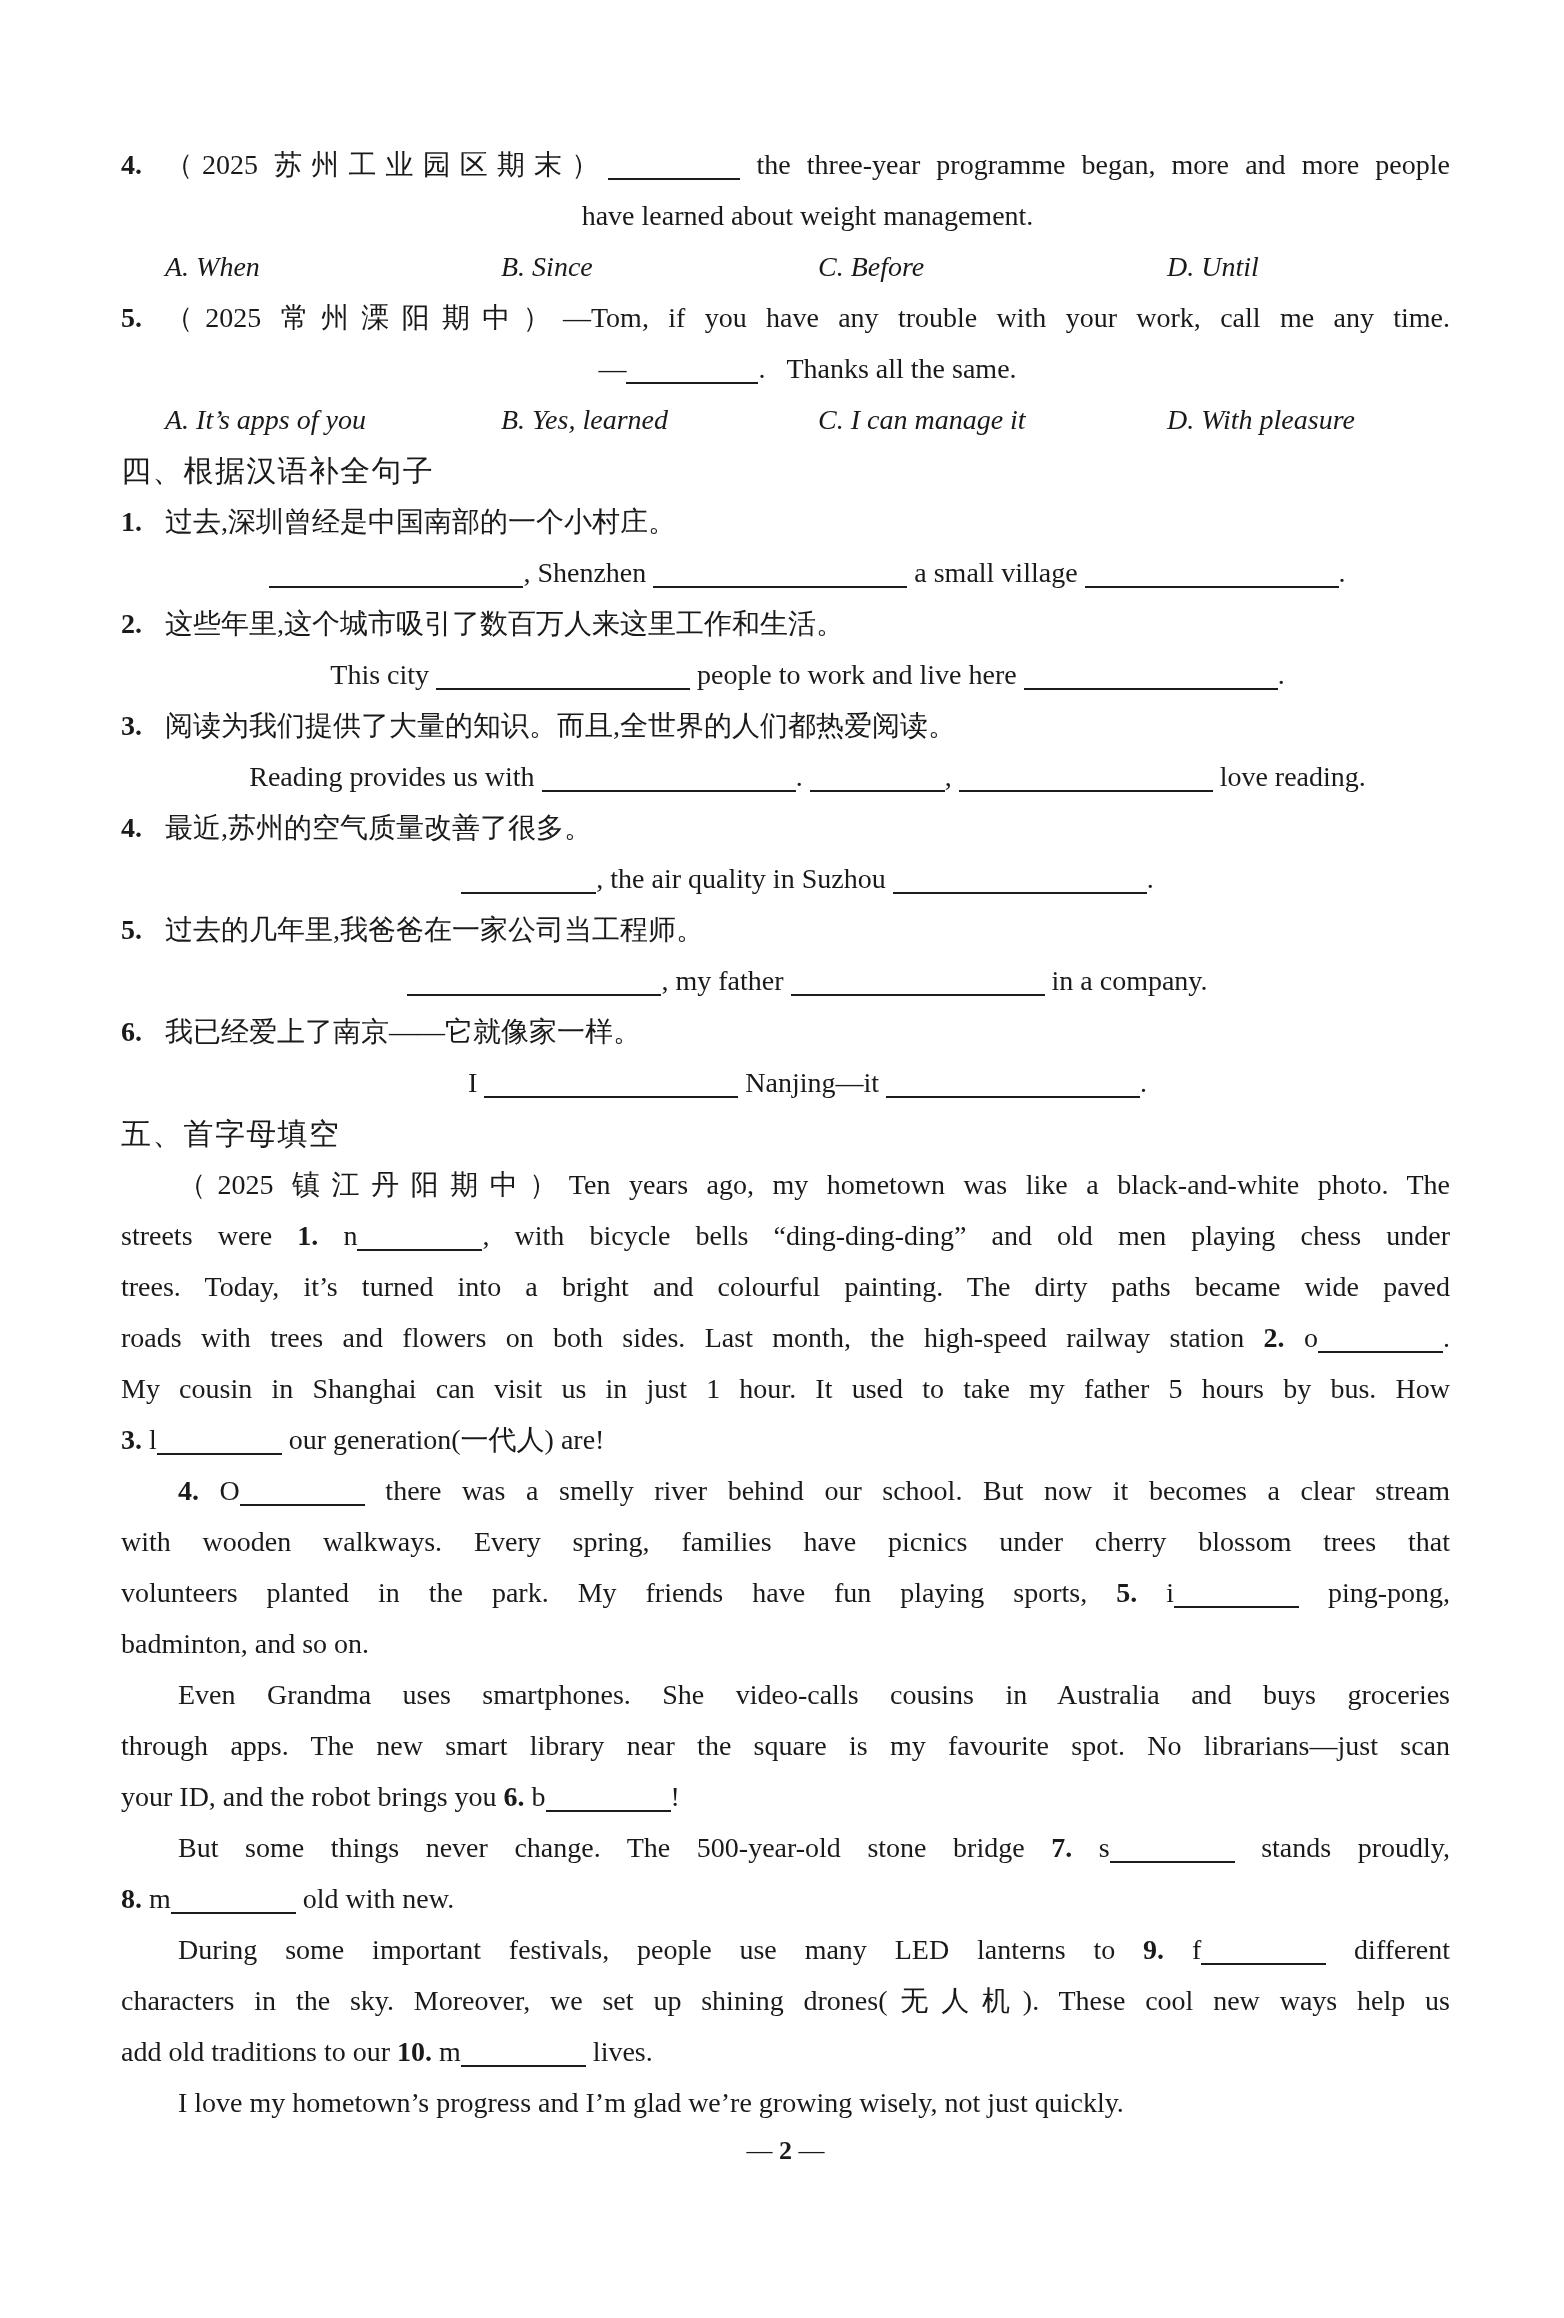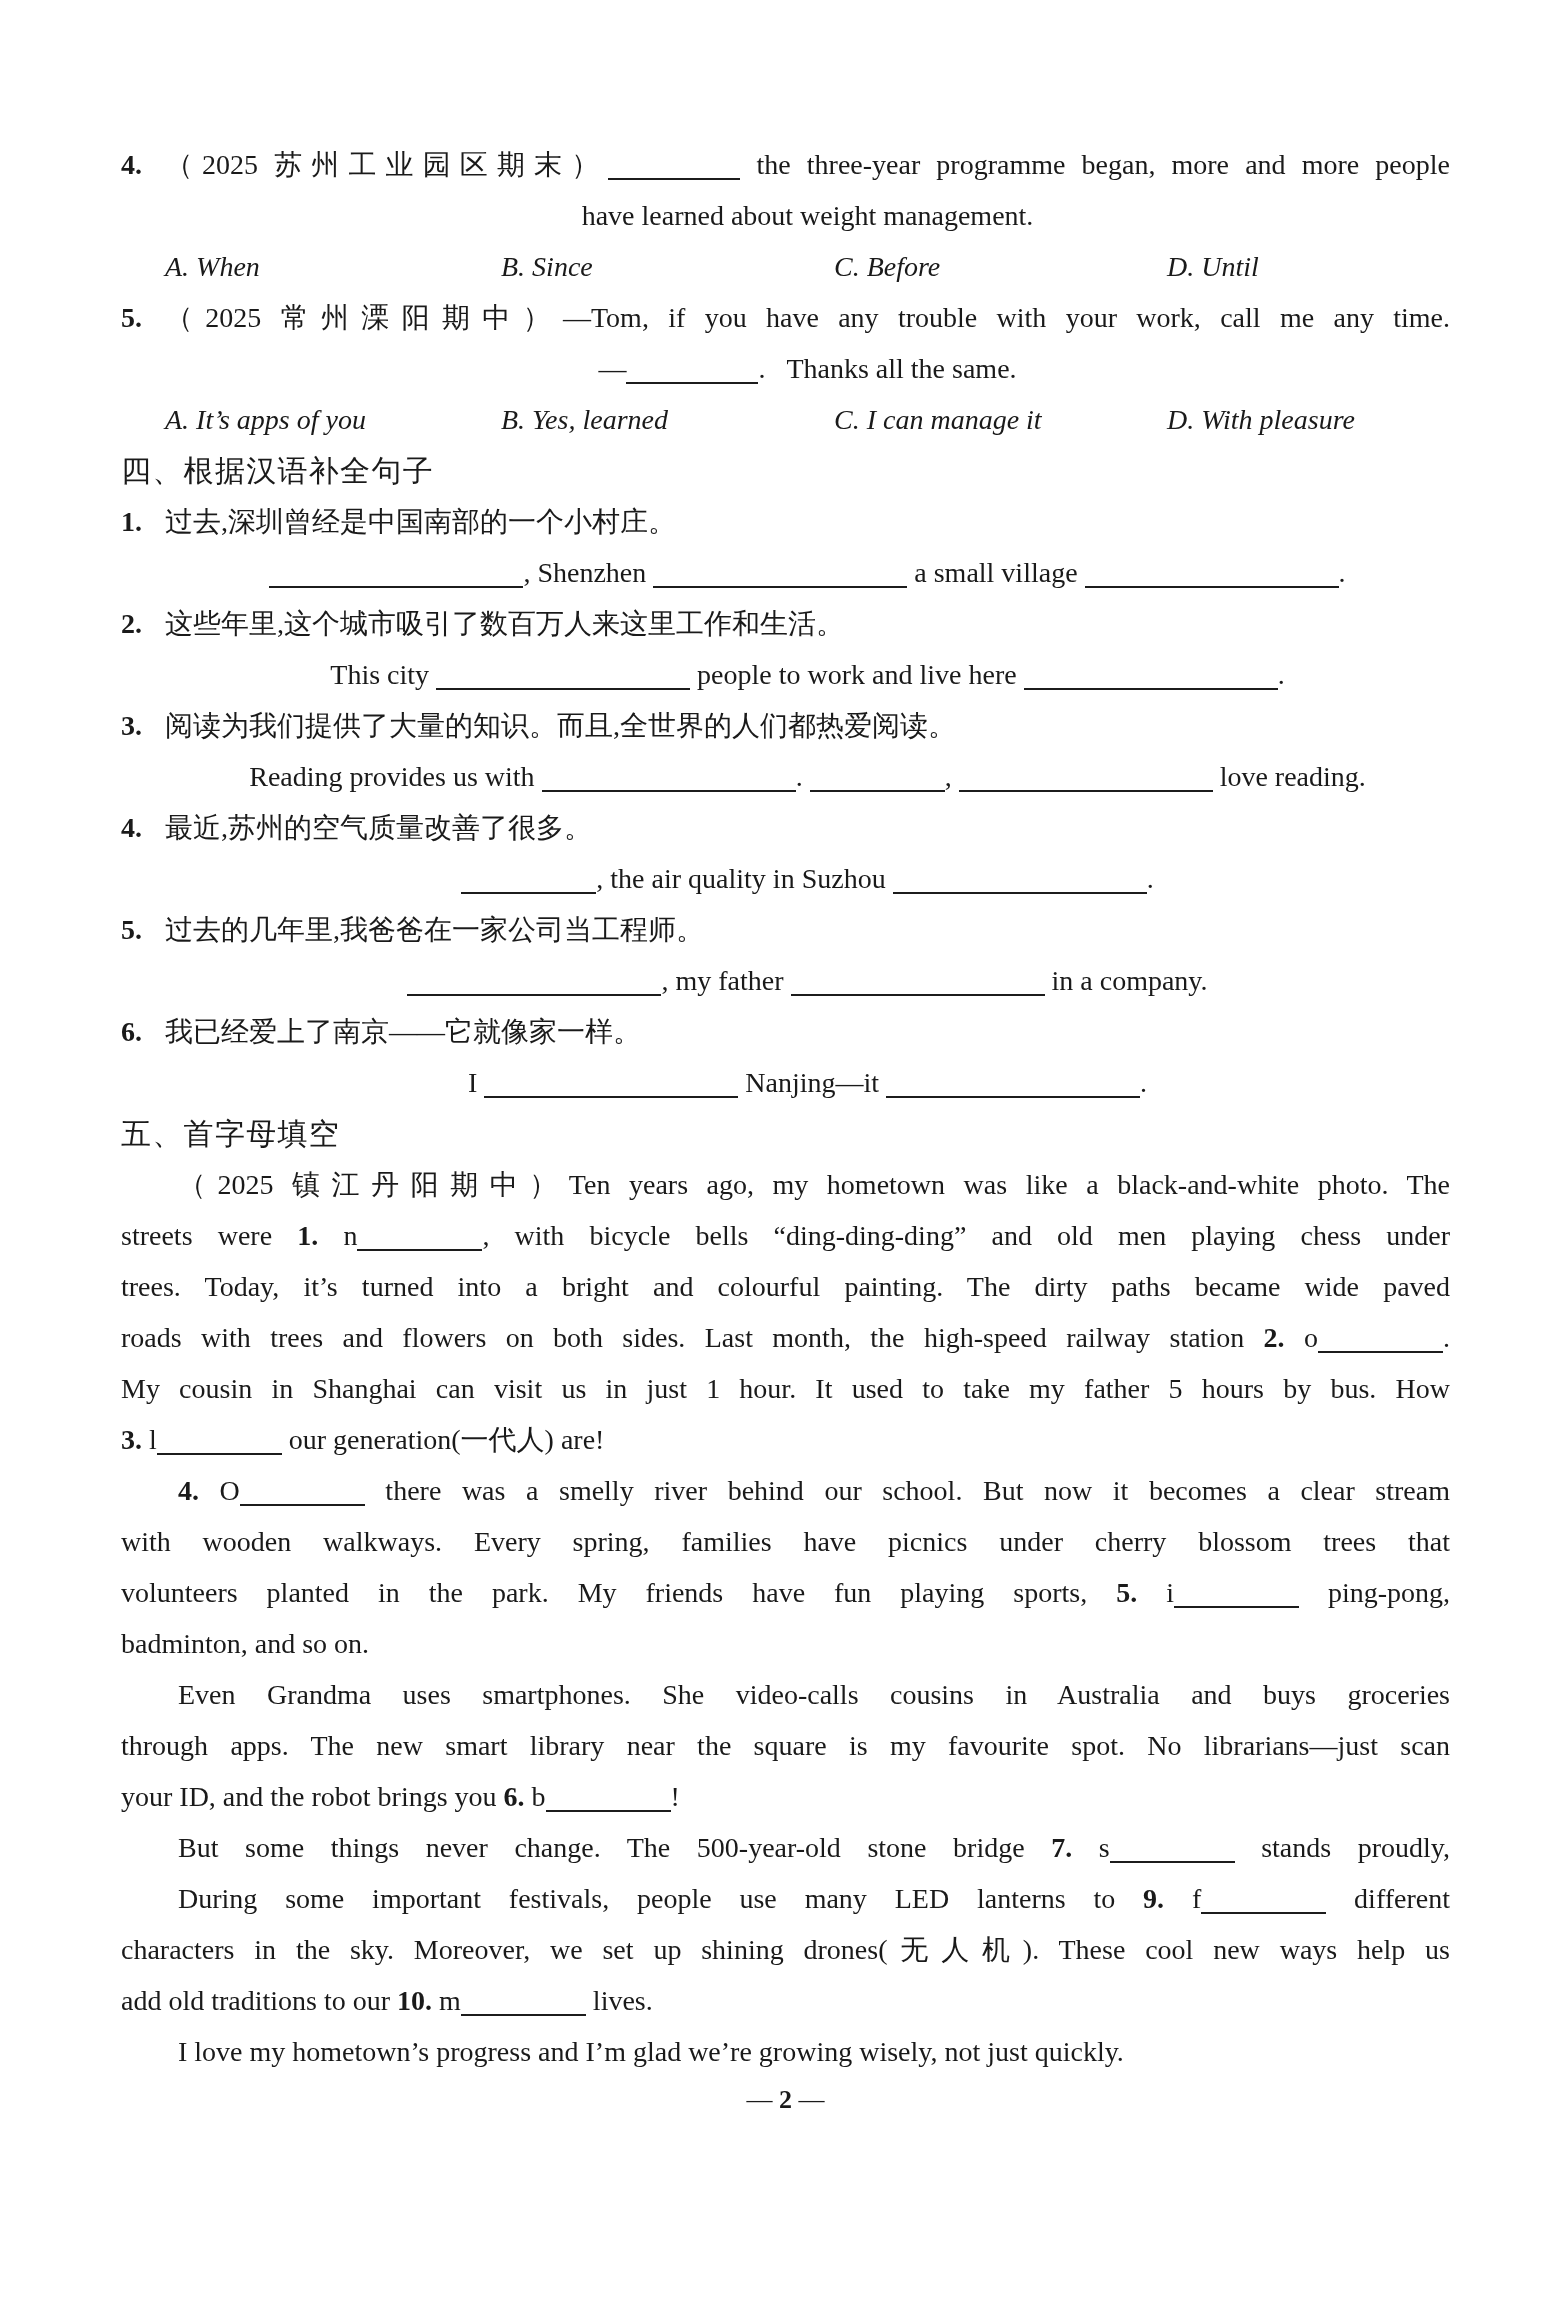--- a/index.html
+++ b/index.html
@@ -23,21 +23,21 @@
   .ind{padding-left:44px;text-align:center;}
   .hang{padding-left:44px;}
   .pind{text-indent:57px;}
   .hnum{position:absolute;left:0;top:0;font-weight:bold;text-indent:0;}
   .sec-title{
     font-family:"Liberation Sans","DejaVu Sans",sans-serif;
     font-weight:normal;font-size:30px;letter-spacing:1.3px;
   }
   .opts{height:51px;line-height:51px;font-size:28px;position:relative;}
   .opt{position:absolute;top:0;white-space:nowrap;font-style:italic;}
-  .o1{left:44px;} .o2{left:380px;} .o3{left:713px;} .o4{left:1046px;}
+  .o1{left:44px;} .o2{left:380px;} .o3{left:697px;} .o4{left:1046px;}
   b{font-weight:bold;}
   i{font-style:italic;}
   .blank{
     display:inline-block;
     height:0;
     border-bottom:2px solid #1c1c1c;
     margin-bottom:-6px;
   }
   .gap{display:inline-block;}
   .pagenum{
@@ -103,20 +103,21 @@
     <div class="line pind j"><b>4.</b> O<span class="blank" style="width:125px"></span> there was a smelly river behind our school. But now it becomes a clear stream</div>
     <div class="line j">with wooden walkways. Every spring, families have picnics under cherry blossom trees that</div>
     <div class="line j">volunteers planted in the park. My friends have fun playing sports, <b>5.</b> i<span class="blank" style="width:125px"></span> ping-pong,</div>
     <div class="line">badminton, and so on.</div>
 
     <div class="line pind j">Even Grandma uses smartphones. She video-calls cousins in Australia and buys groceries</div>
     <div class="line j">through apps. The new smart library near the square is my favourite spot. No librarians—just scan</div>
     <div class="line">your ID, and the robot brings you <b>6.</b> b<span class="blank" style="width:125px"></span>!</div>
 
     <div class="line pind j">But some things never change. The 500-year-old stone bridge <b>7.</b> s<span class="blank" style="width:125px"></span> stands proudly,</div>
+    <div class="line"><b>8.</b> m<span class="blank" style="width:125px"></span> old with new.</div>
 
     <div class="line pind j">During some important festivals, people use many LED lanterns to <b>9.</b> f<span class="blank" style="width:125px"></span> different</div>
     <div class="line j">characters in the sky. Moreover, we set up shining drones(无人机). These cool new ways help us</div>
     <div class="line">add old traditions to our <b>10.</b> m<span class="blank" style="width:125px"></span> lives.</div>
 
     <div class="line pind">I love my hometown’s progress and I’m glad we’re growing wisely, not just quickly.</div>
 
     <div class="pagenum">— <b>2</b> —</div>
 
   </div>

